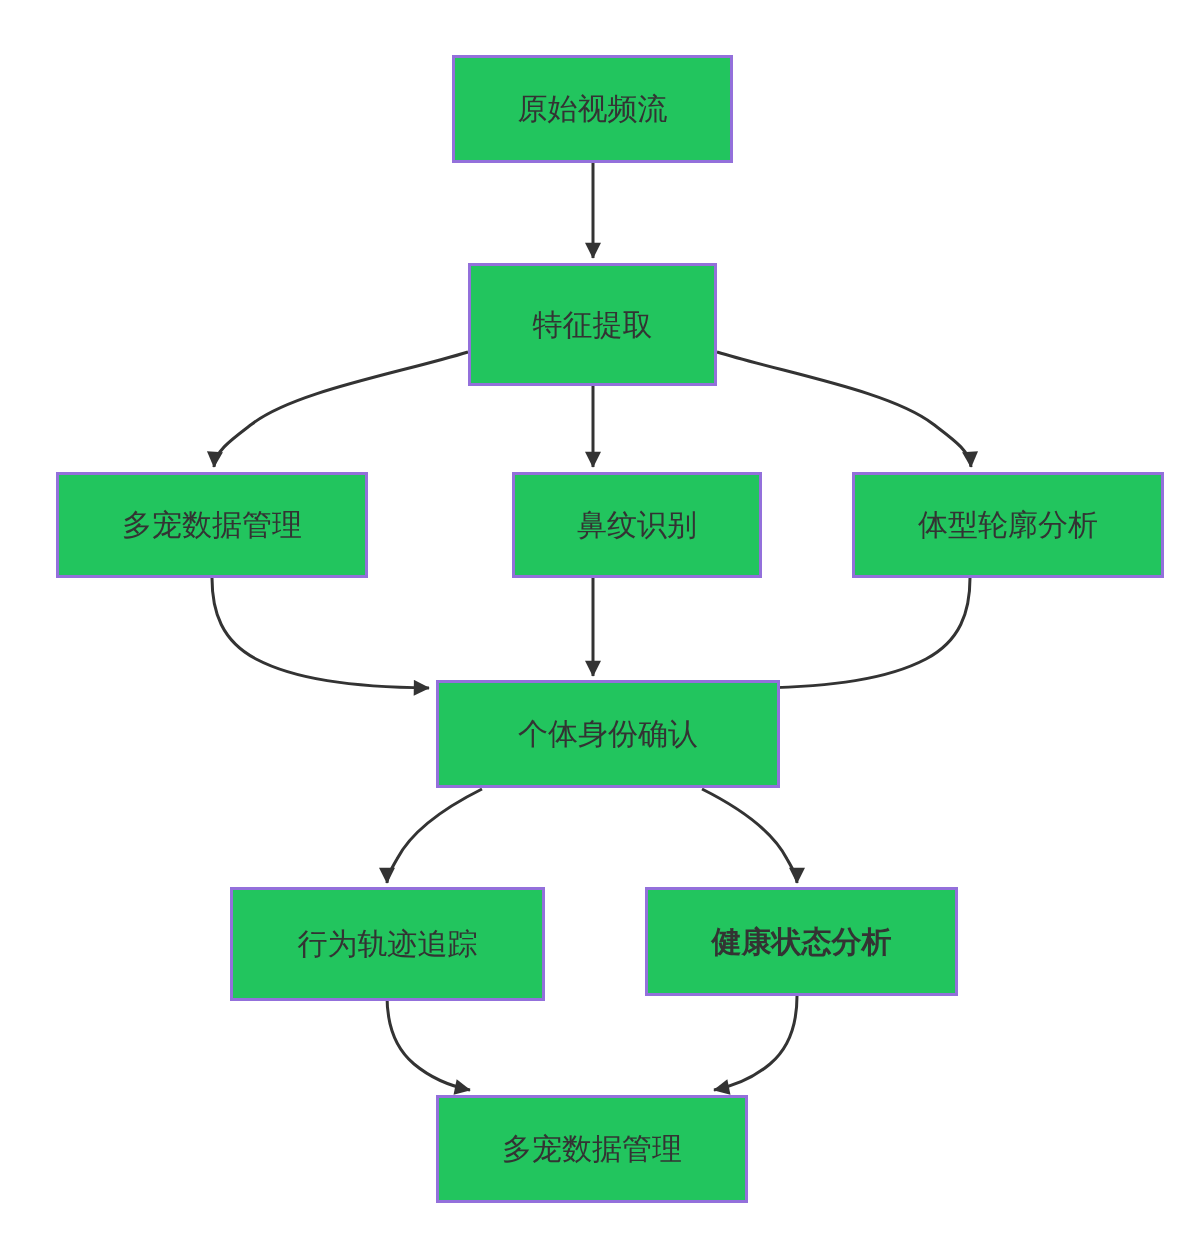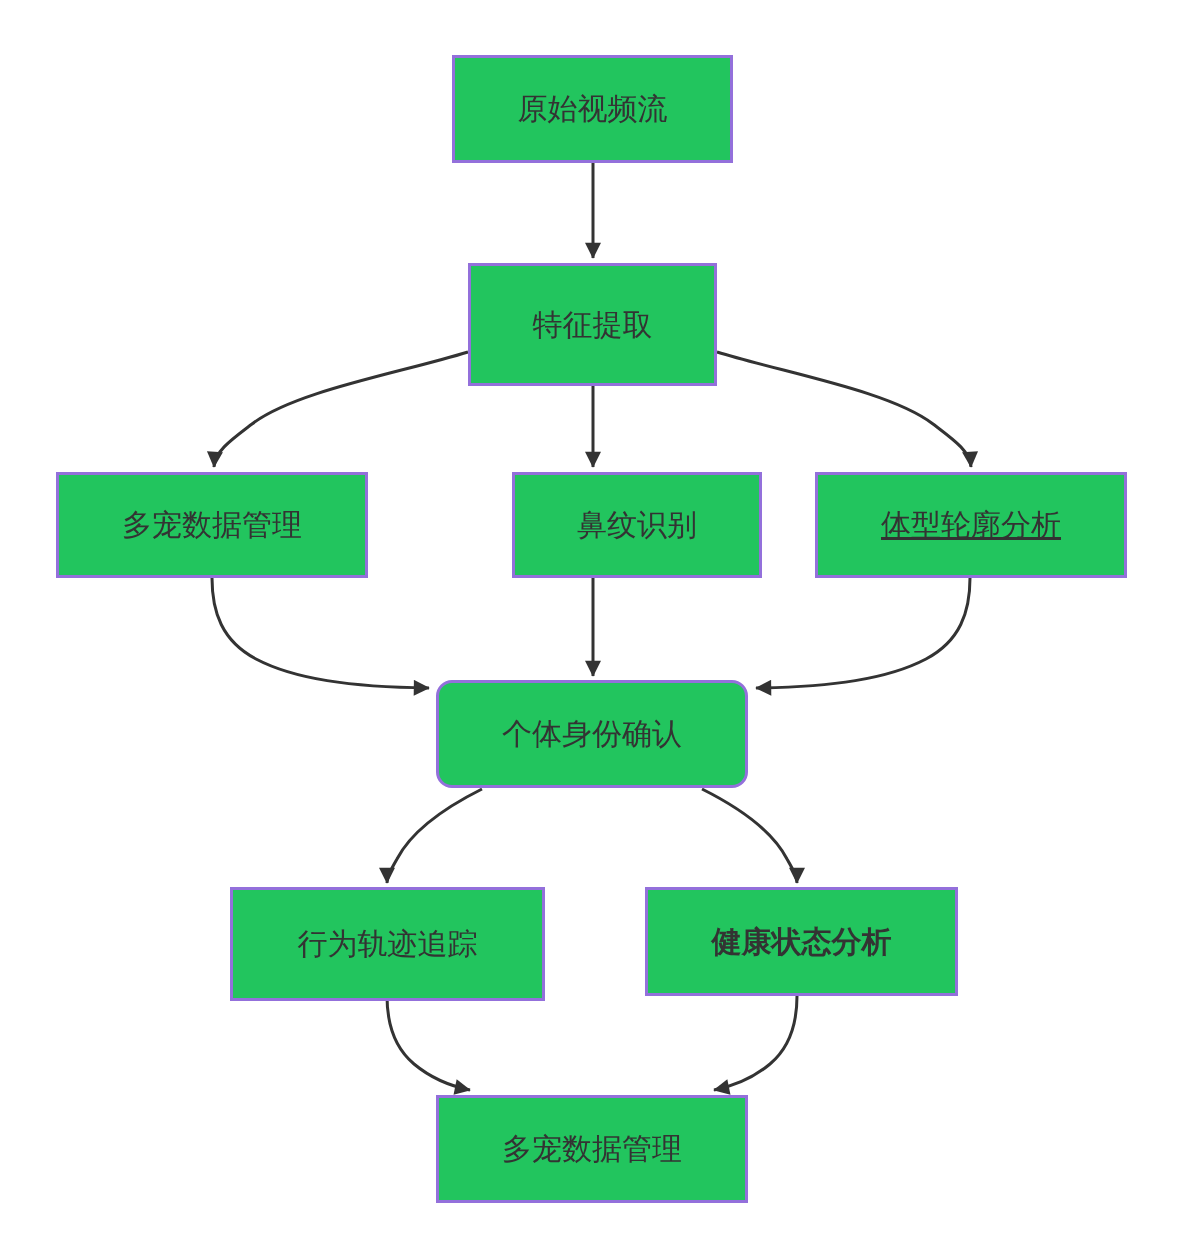--- a/index.html
+++ b/index.html
@@ -72,23 +72,23 @@
   </svg>
 
   <div class="node" style="left:452px; top:55px;  width:281px; height:108px;">原始视频流</div>
 
   <div class="node" style="left:468px; top:263px; width:249px; height:123px;">特征提取</div>
 
   <div class="node" style="left:56px;  top:472px; width:312px; height:106px;">多宠数据管理</div>
 
   <div class="node" style="left:468px; top:472px; width:250px; height:106px;margin-left:44px;">鼻纹识别</div>
 
-  <div class="node" style="left:815px; top:472px; width:312px; height:106px;text-decoration:underline;">体型轮廓分析</div>
+  <div class="node" style="left:852px; top:472px; width:312px; height:106px;">体型轮廓分析</div>
 
-  <div class="node" style="left:436px; top:680px; width:312px; height:108px;border-radius:16px;">个体身份确认</div>
+  <div class="node" style="left:436px; top:680px; width:344px; height:108px;">个体身份确认</div>
 
   <div class="node" style="left:230px; top:887px; width:315px; height:114px;">行为轨迹追踪</div>
 
   <div class="node" style="left:645px; top:887px; width:313px; height:109px;font-weight:bold;">健康状态分析</div>
 
   <div class="node" style="left:436px; top:1095px; width:312px; height:108px;">多宠数据管理</div>
 
 </div>
 
 </body></html>

